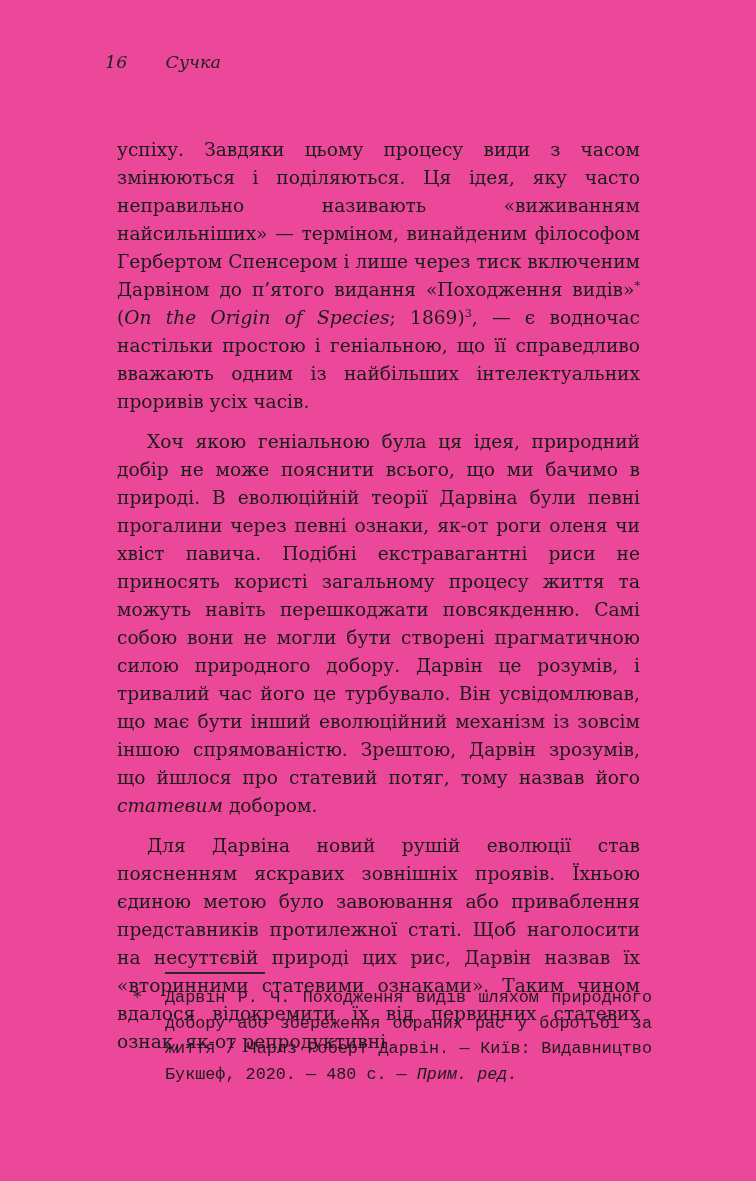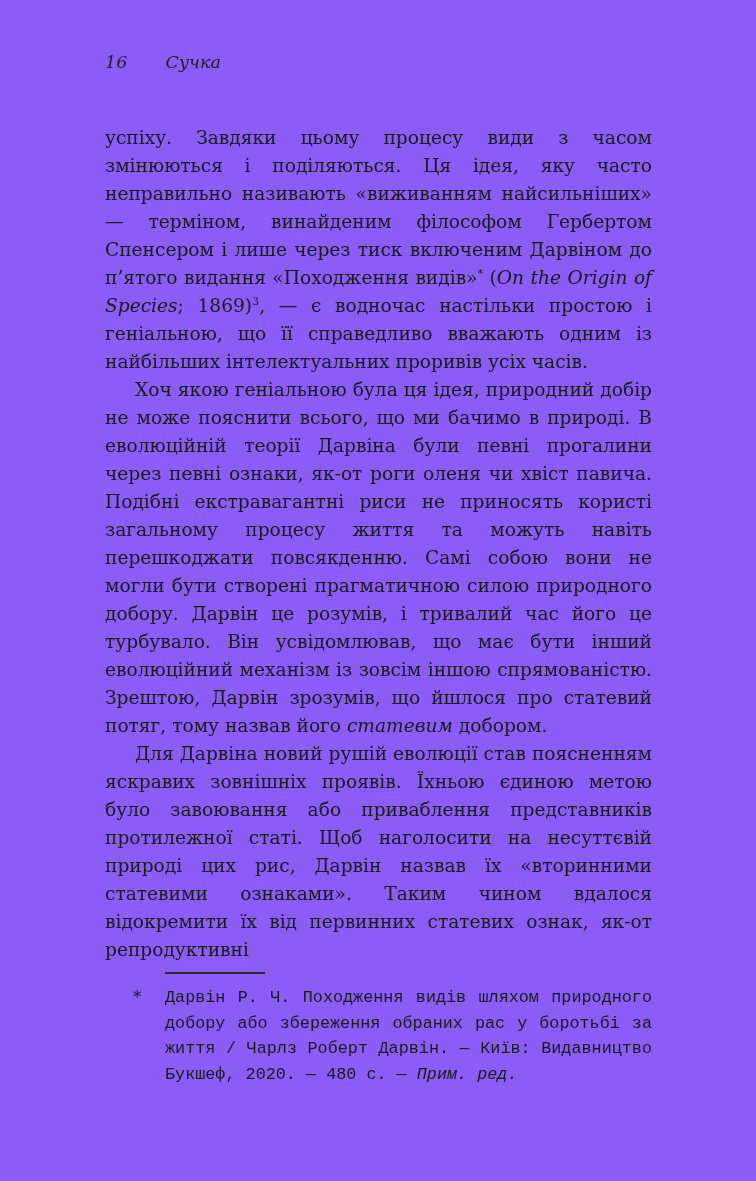--- a/index.html
+++ b/index.html
@@ -11,21 +11,21 @@
     width: 756px;
     height: 1181px;
     font-family: "DejaVu Serif", "Liberation Serif", serif;
     color: #1b1b1b;
     overflow: hidden;
   }
   .page {
     position: relative;
     width: 756px;
     height: 1181px;
-    background: #8b5cf6;
+    background: #ec4899;
   }
   
   .running-head {
     position: absolute;
     top: 52px;
     left: 105px;
     width: 547px;
     font-size: 17.5px;
     font-style: italic;
     color: #222222;
@@ -39,21 +39,21 @@
     position: absolute;
     top: 124px;
     left: 105px;
     width: 547px;
     font-size: 18.6px;
     line-height: 28px;
     text-align: justify;
     color: #1b1b1b;
   }
   .body-text p {
-    margin: 0;
+    margin: 12px;
     padding: 0;
     text-align: justify;
   }
   .body-text p.indent {
     text-indent: 30px;
   }
   .italic { font-style: italic; }
   sup {
     font-size: 0.6em;
     line-height: 0;

